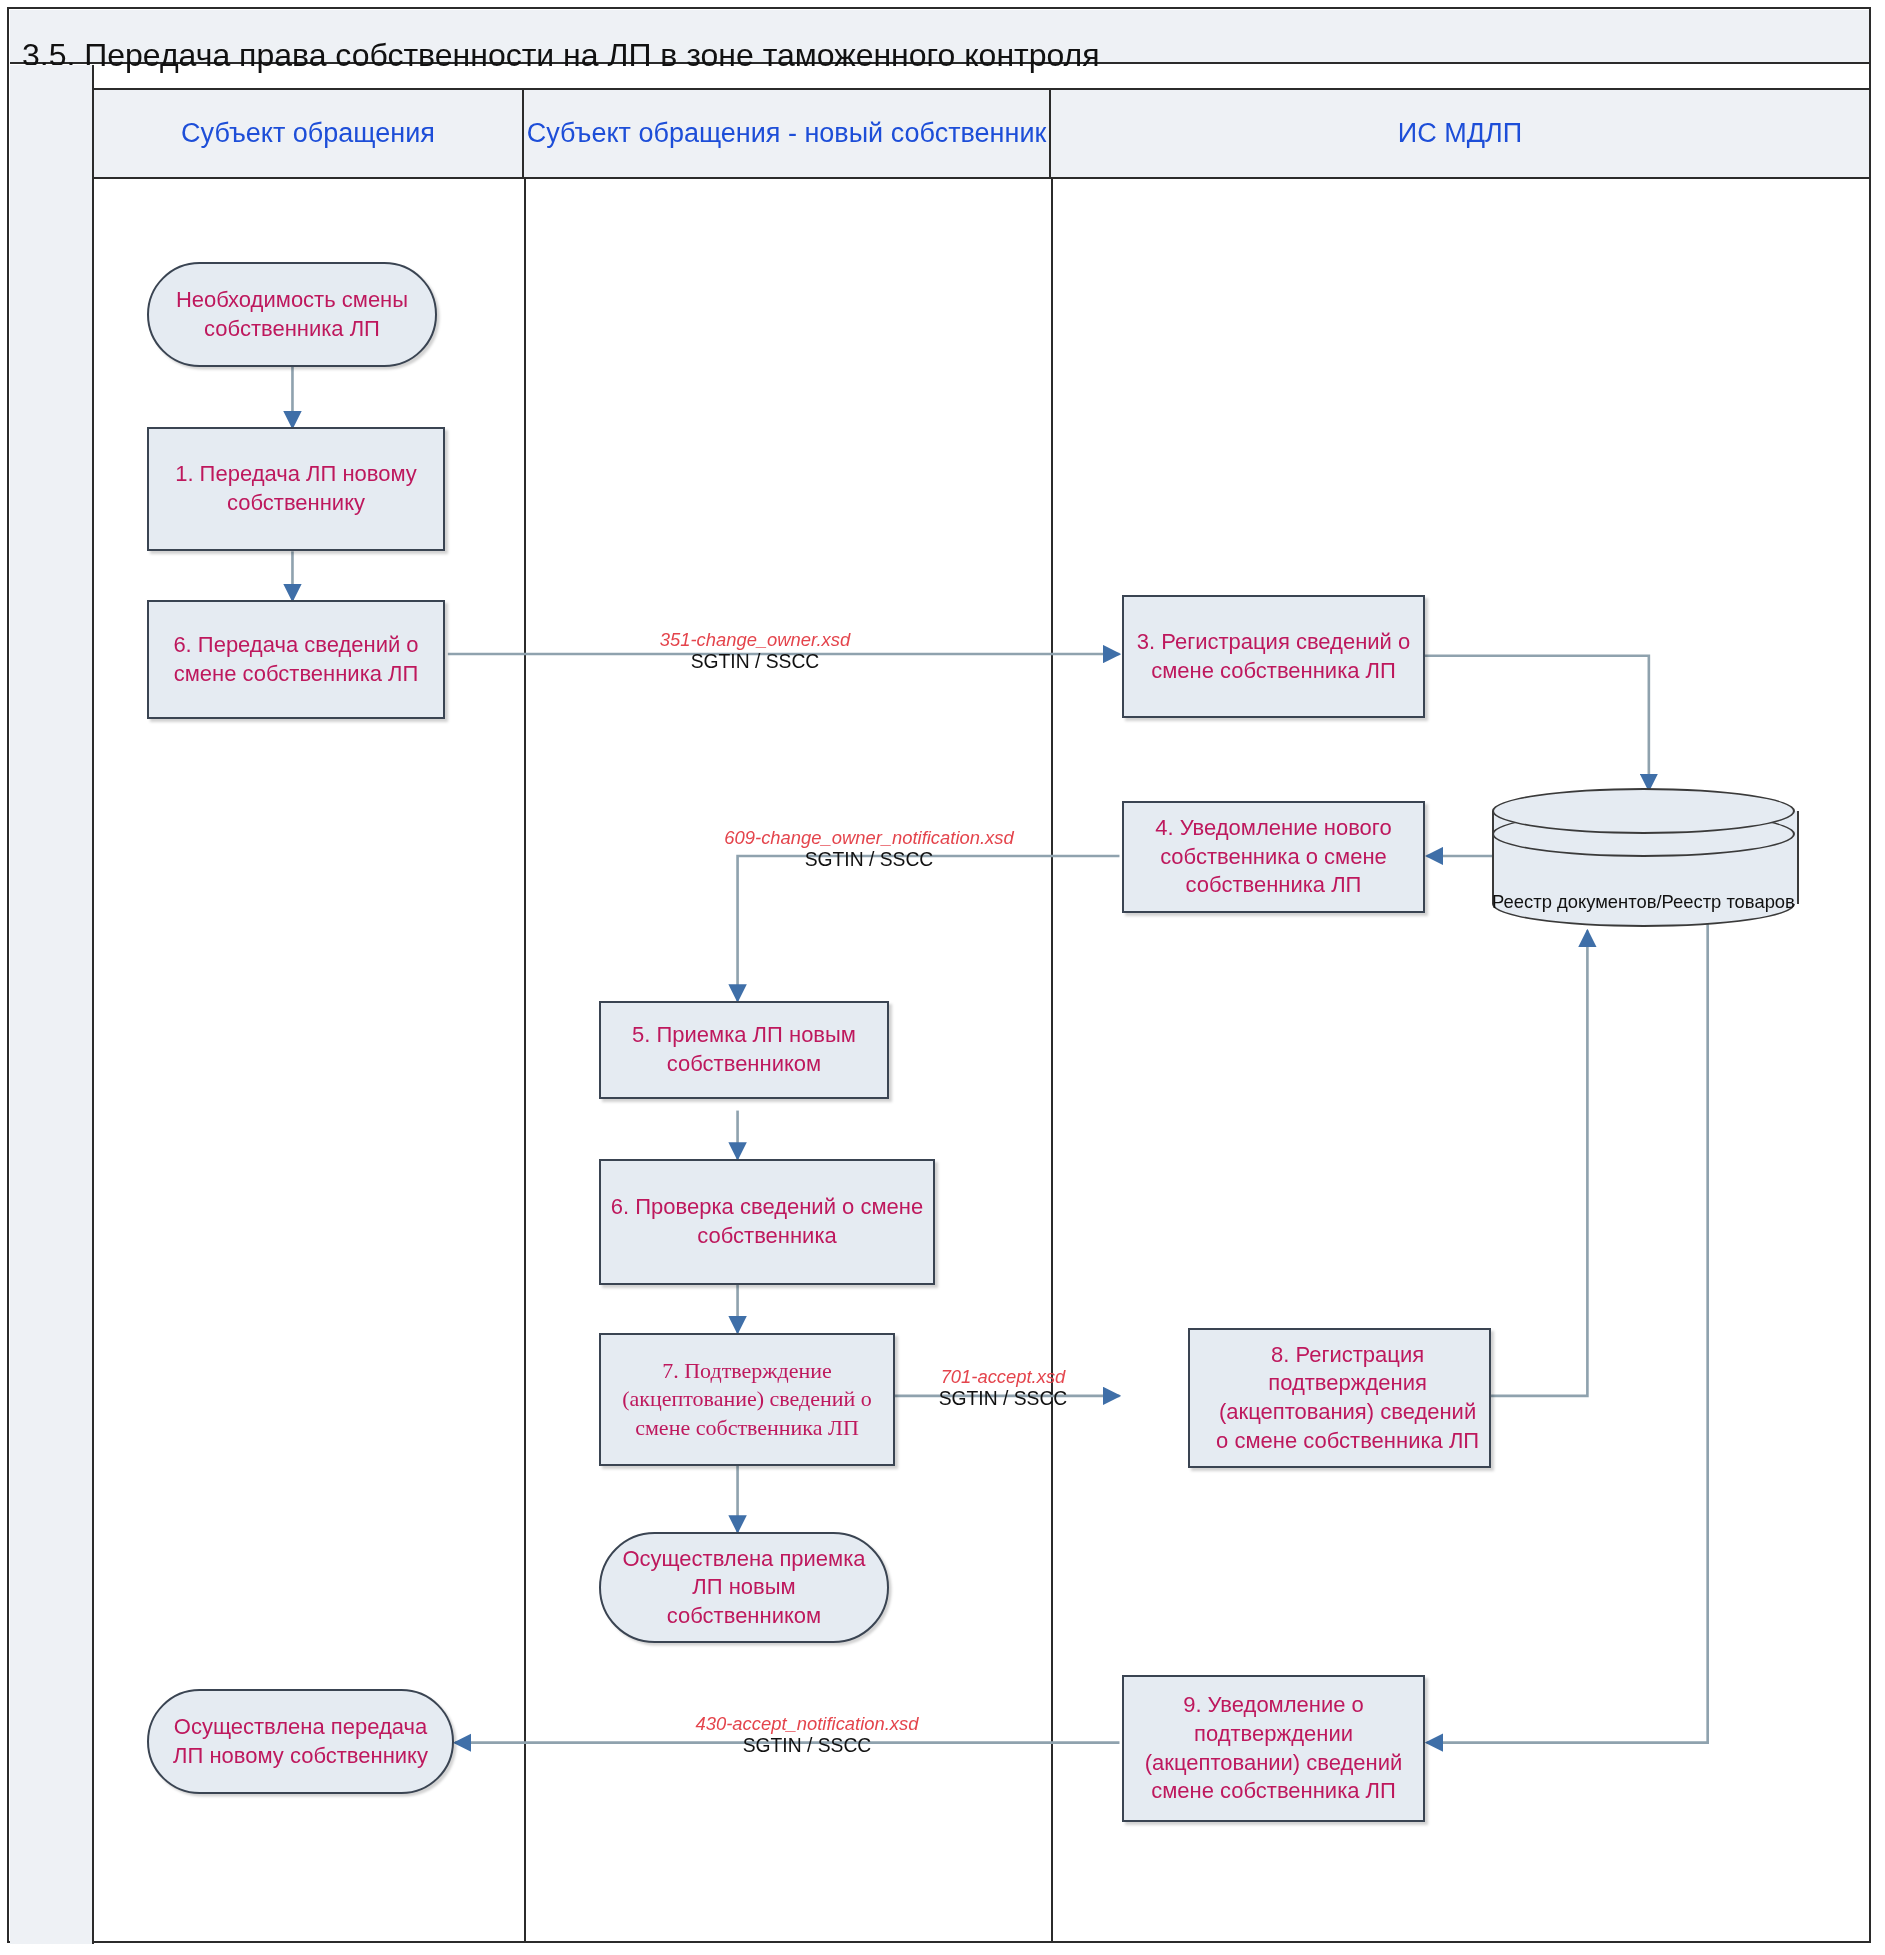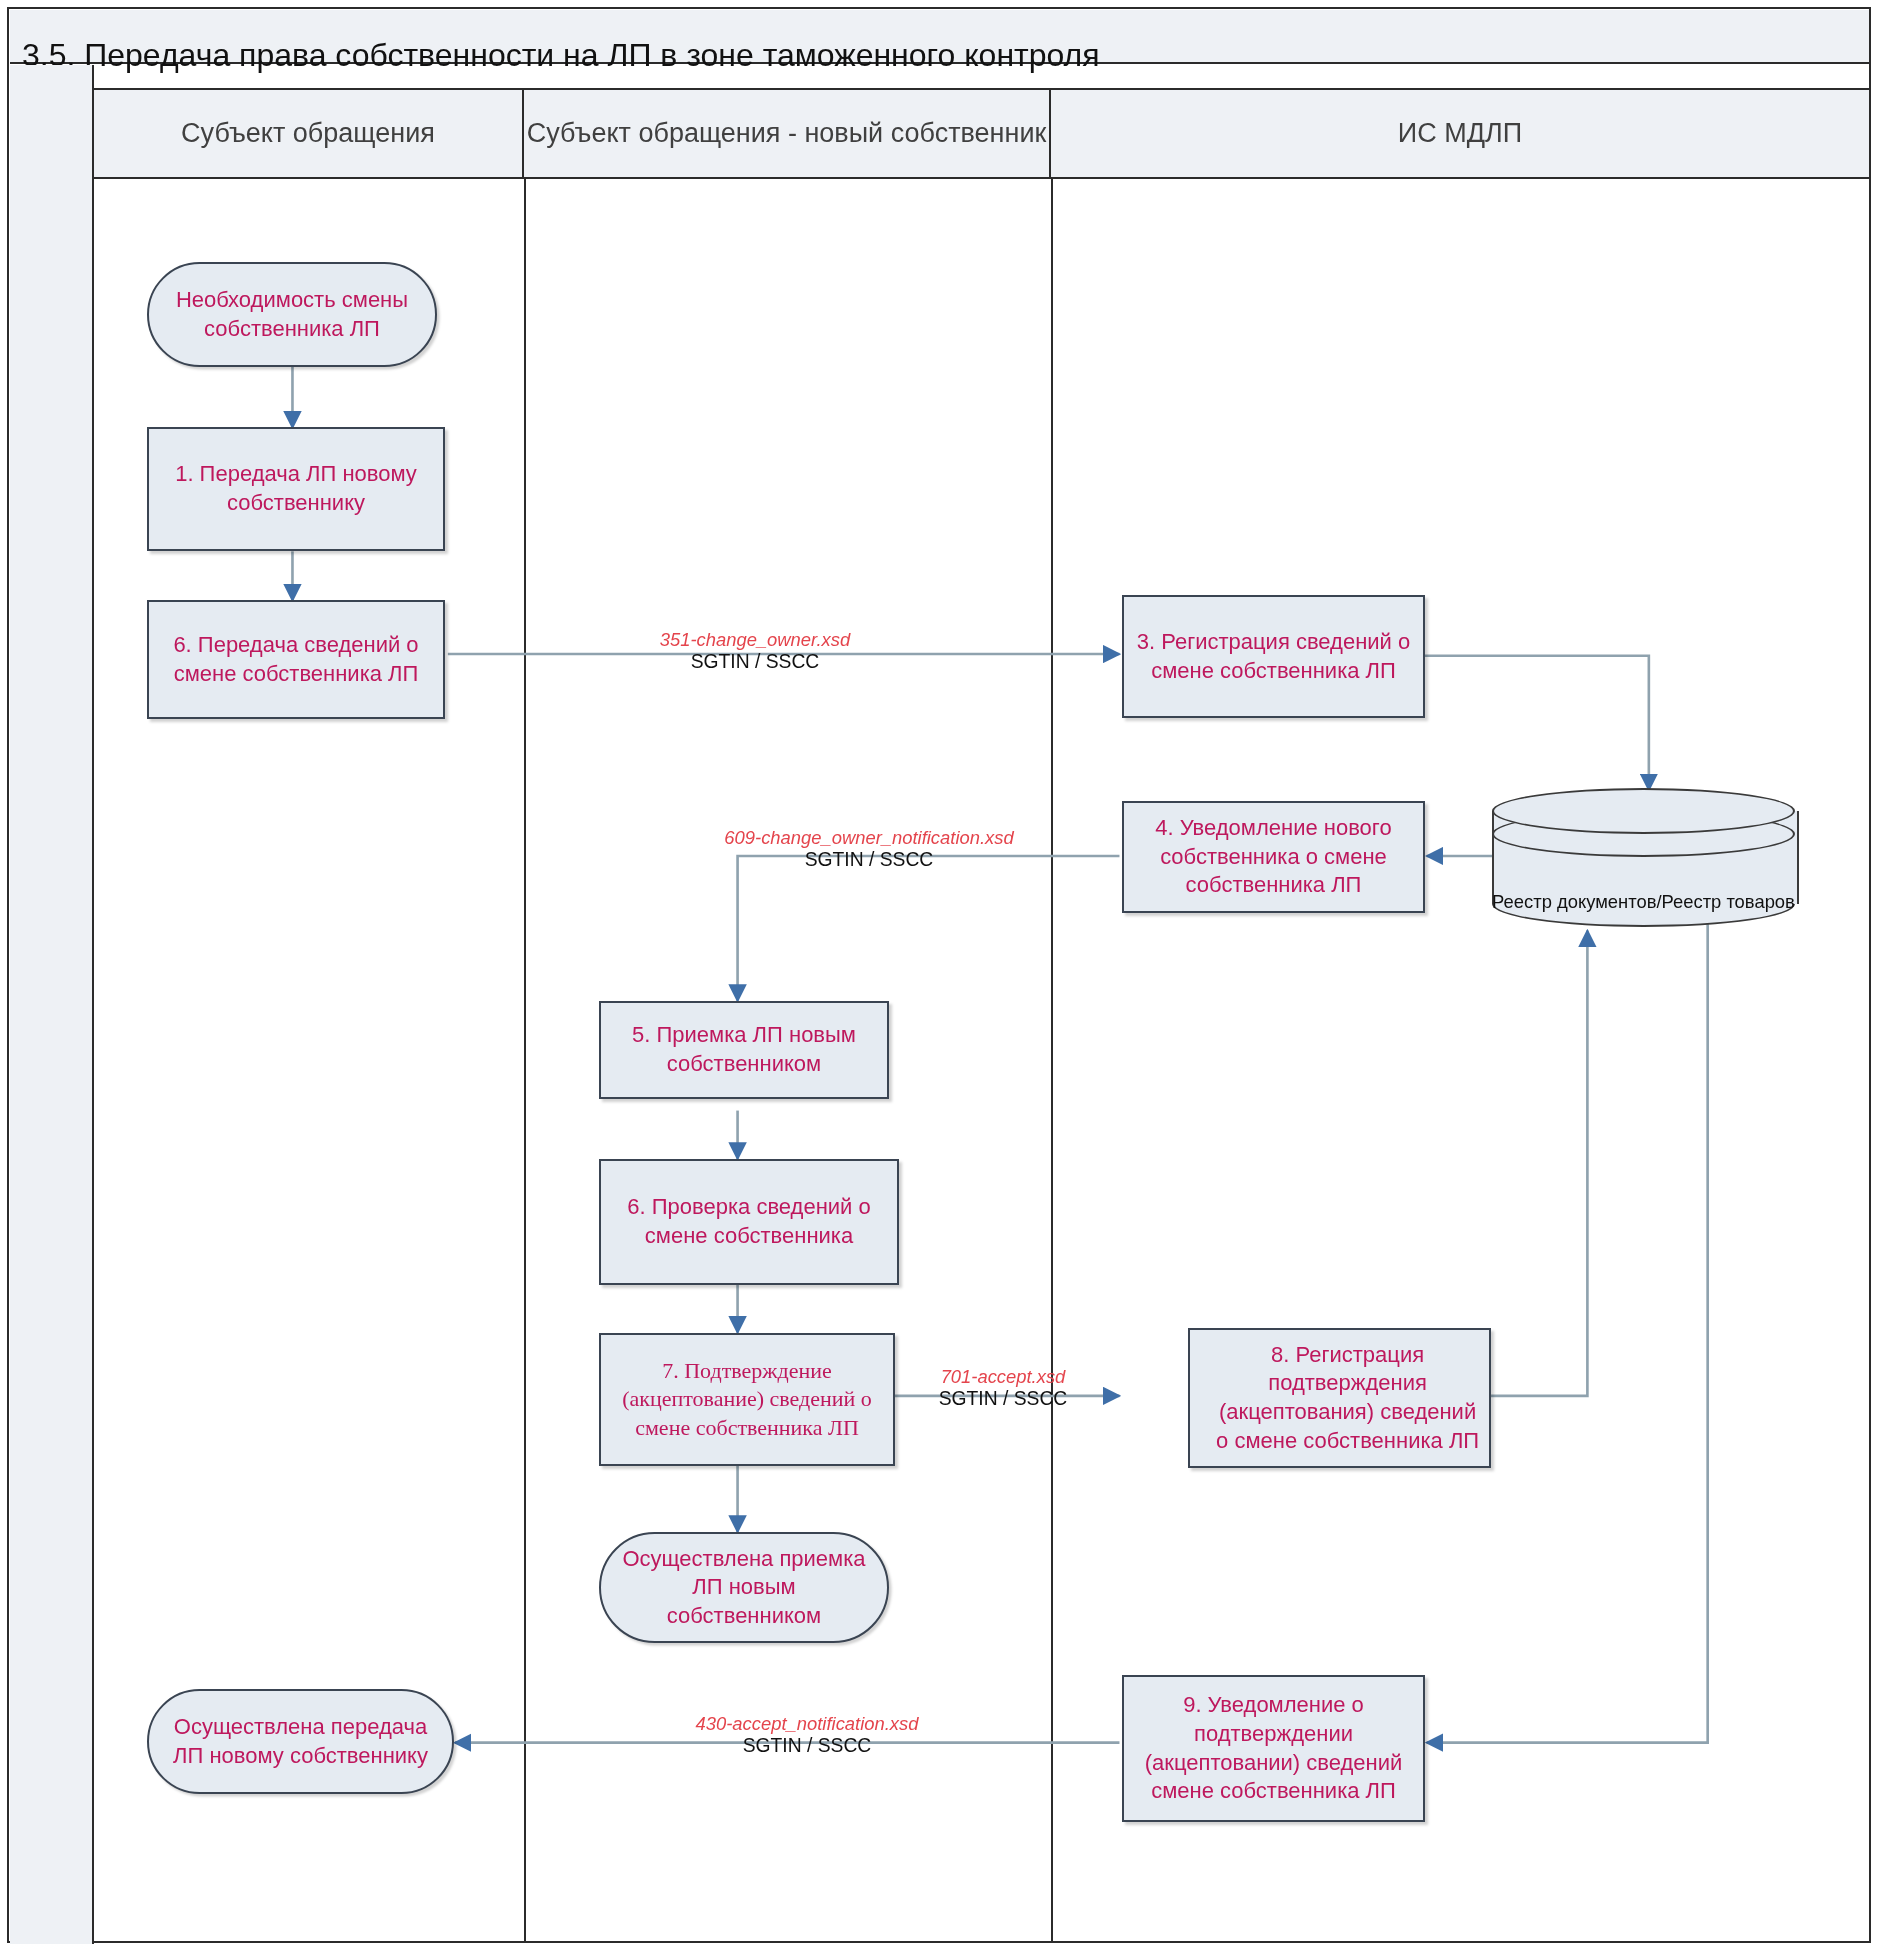--- a/index.html
+++ b/index.html
@@ -16,21 +16,21 @@
     display:flex;align-items:center;}
   .title-text{font-size:32px;color:#111;padding-left:12.3px;white-space:nowrap;margin-top:40px;}
 
   
   .left-band{position:absolute;left:9.7px;top:65px;width:84px;height:1879px;
     background:#eef1f5;border-right:2.6px solid #2b2b2b;box-sizing:border-box;}
 
   
   .lane-head{position:absolute;top:88px;height:91px;background:#eef1f5;
     box-sizing:border-box;display:flex;align-items:center;justify-content:center;
-    text-align:right;font-size:27px;color:#404040;line-height:1.22;}
+    text-align:right;font-size:27px;color:#1d4ed8;line-height:1.22;}
   .lane-head.h1{left:94px;width:430px;border-right:2.6px solid #2b2b2b;border-top:2.6px solid #2b2b2b;border-bottom:2.6px solid #2b2b2b;}
   .lane-head.h2{left:524px;width:527px;border-right:2.6px solid #2b2b2b;border-top:2.6px solid #2b2b2b;border-bottom:2.6px solid #2b2b2b;}
   .lane-head.h3{left:1051px;width:818px;border-top:2.6px solid #2b2b2b;border-bottom:2.6px solid #2b2b2b;}
 
   
   .lane-div{position:absolute;width:0;border-left:2.6px solid #2b2b2b;top:179px;height:1764px;}
 
   
   svg.wires{position:absolute;left:0;top:0;width:1886px;height:1956px;
     pointer-events:none;}
@@ -142,21 +142,21 @@
   </div>
 
   <div class="node proc" style="left:1122px;top:801px;width:303px;height:112px;">
     <span>4. Уведомление нового собственника о смене собственника ЛП</span>
   </div>
 
   <div class="node proc" style="left:599px;top:1001px;width:290px;height:98px;">
     <span>5. Приемка ЛП новым собственником</span>
   </div>
 
-  <div class="node proc" style="left:599px;top:1159px;width:300px;height:126px;">
+  <div class="node proc" style="left:599px;top:1159px;width:336px;height:126px;">
     <span>6. Проверка сведений о смене собственника</span>
   </div>
 
   <div class="node proc" style="left:599px;top:1333px;width:296px;height:133px;font-family:Liberation Serif, serif;">
     <span>7. Подтверждение (акцептование) сведений о смене собственника ЛП</span>
   </div>
 
   <div class="node proc" style="left:1188px;top:1328px;width:303px;height:140px;padding-left:25px;">
     <span>8. Регистрация подтверждения (акцептования) сведений о смене собственника ЛП</span>
   </div>

